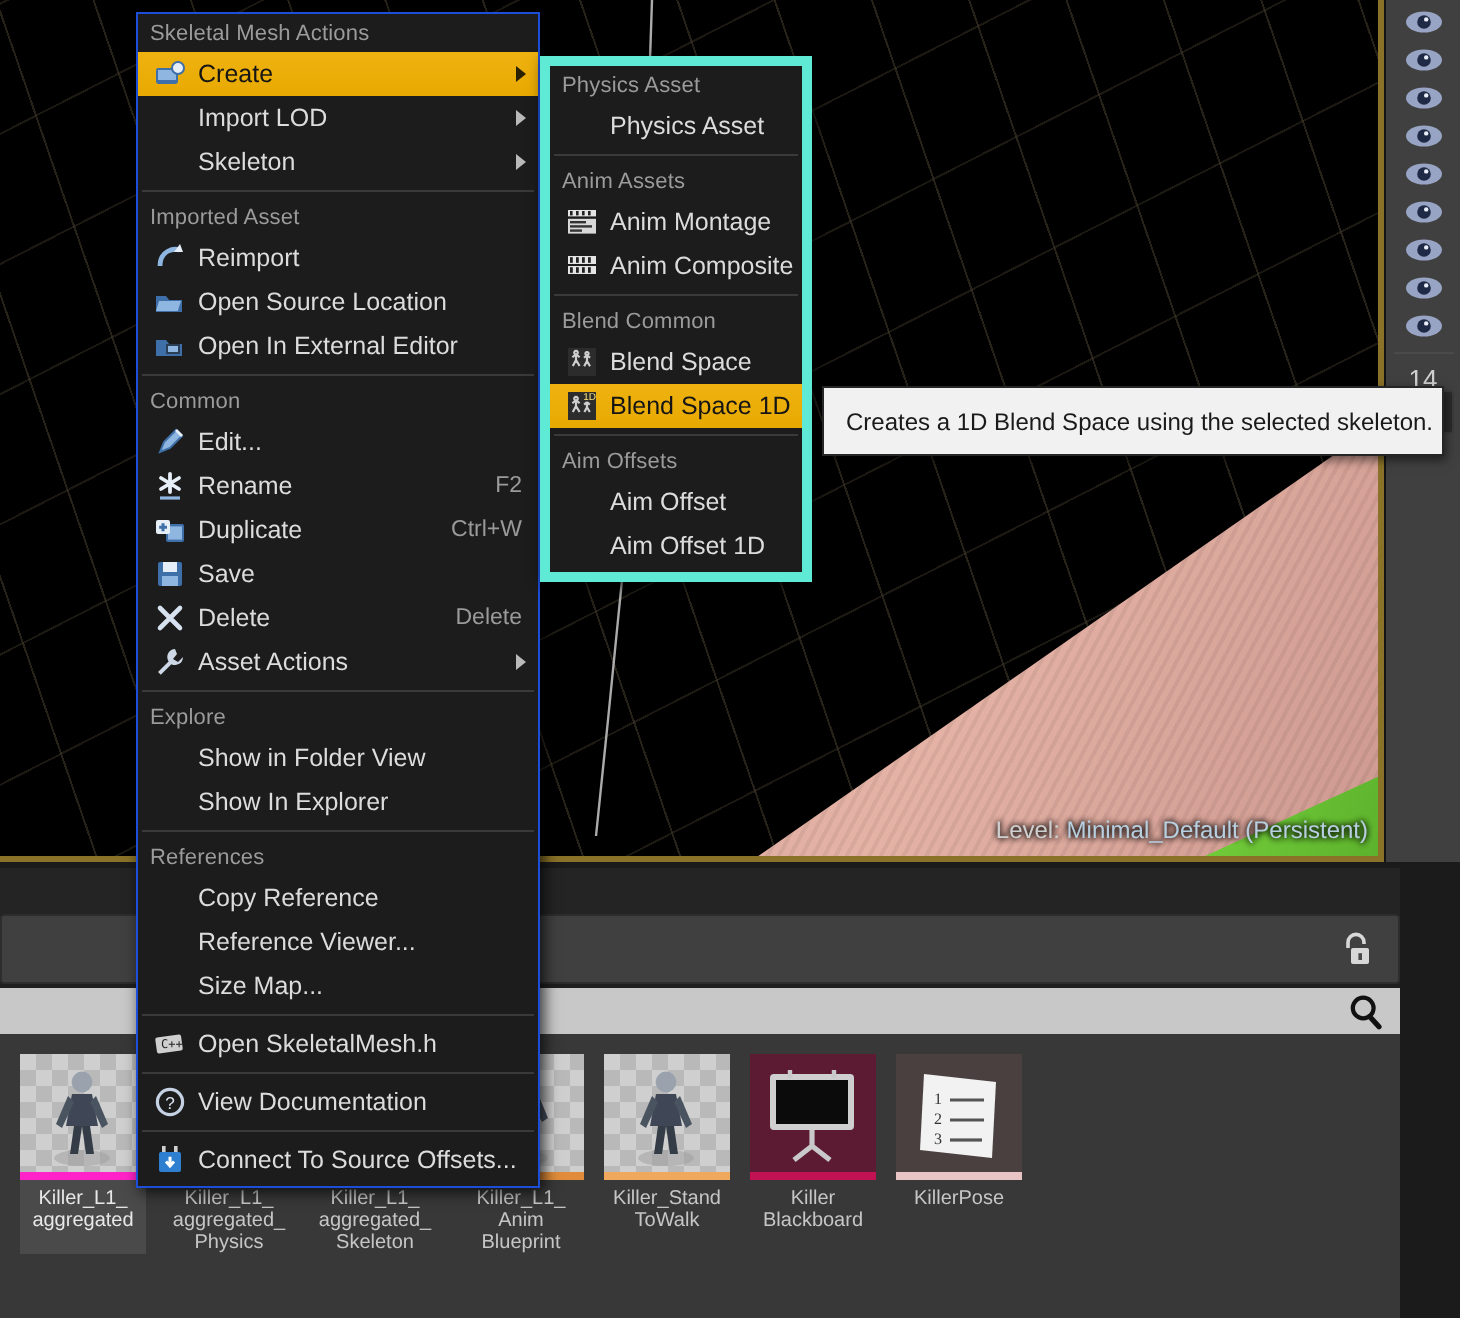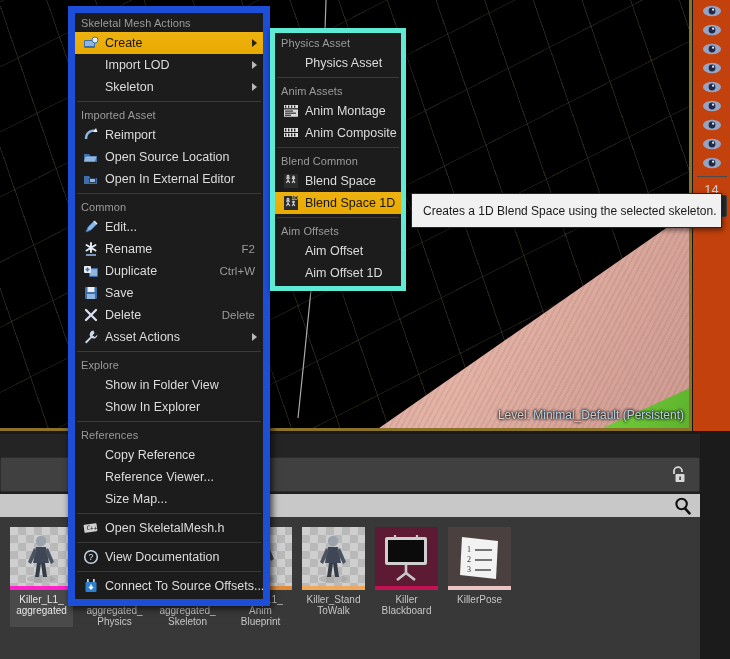--- a/index.html
+++ b/index.html
@@ -55,21 +55,21 @@
   .vp-level-label {
     position: absolute; right: 8px; bottom: 9px;
     font-size: 12px; color: #cfcfcf; white-space: nowrap;
     text-shadow: 0 0 3px #000, 0 0 3px #000;
   }
   .vp-level-label .lv-name { color: #b8cfe0; }
 
   
   .right-rail {
     position: absolute; right: 0; top: 0; width: 38px; height: 431px;
-    background: #c2410c; border-left: 1px solid #141414;
+    background: #404040; border-left: 1px solid #141414;
   }
   .eye-col { display:flex; flex-direction:column; align-items:center; padding-top:3px; }
   .eye-ico { width: 22px; height: 16px; margin-bottom: 3px; display:block; }
   .rail-div { width: 30px; height:1px; background:#4a4a4a; margin: 2px auto 0; }
   .rail-count { text-align:center; font-size: 13px; color:#d0d0d0; padding-top:5px; }
   .rail-box2 { position:absolute; left:3px; right:3px; top:195px; height:22px; background:#2b2b2b;
                border:1px solid #3c3c3c; border-radius:2px; }
   .rail-box2 .eye-ico { margin: 3px auto 0; }
 
   
@@ -105,21 +105,21 @@
     background-size: 16px 16px; background-position: 0 0, 8px 8px; background-color:#cfcfcf;
   }
   .thumb svg { position:absolute; inset:0; }
   .tile-strip { position:absolute; left:0; bottom:0; width:100%; height:4px; }
   .tile-label { text-align:center; font-size:10px; color:#c6c6c6; line-height:11px; padding-top:4px; white-space:pre-line; }
   .tile.selected .tile-label { color:#e8e8e8; }
 
   
   .ctx {
     position:absolute; left:68px; top:6px; width:202px;
-    background:#1c1c1c; border:7px solid #1d4ed8;
+    background:#1c1c1c; border:1px solid #1d4ed8;
     box-shadow: 2px 2px 7px rgba(0,0,0,0.75);
     z-index: 50; padding-bottom:2px;
   }
   .ctx-header {
     font-size:11px; color:#9b9b9b; padding:4px 0 3px 6px; letter-spacing:0.1px;
   }
   .ctx-sep { height:1px; background:#3a3a3a; margin:3px 2px; }
   .ctx-item {
     position:relative; display:flex; align-items:center; height:22px;
     padding-left:6px; color:#dcdcdc; font-size:12.5px; cursor:default;

